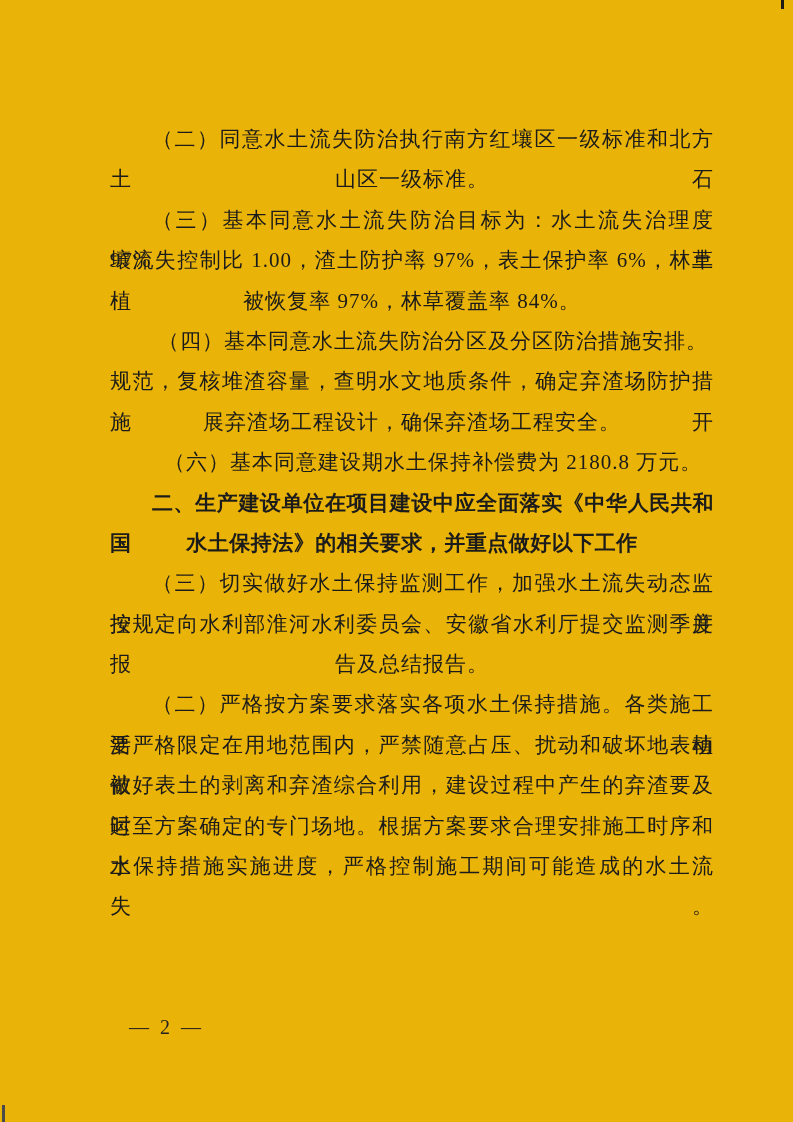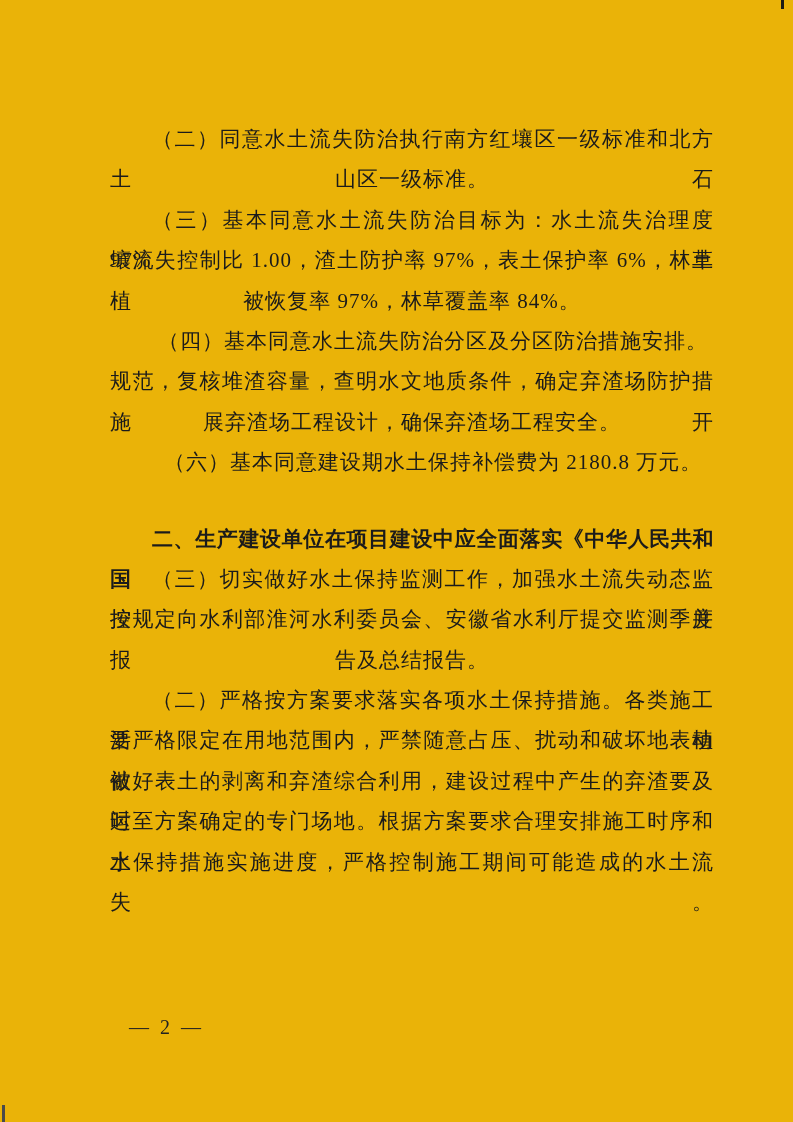--- a/index.html
+++ b/index.html
@@ -44,21 +44,20 @@
     text-align: justify;
     text-align-last: justify;
   }
   .line.first {
     text-indent: 42px;
   }
   .para.bold .line {
     font-family: "Liberation Sans", sans-serif;
     font-weight: 700;
     letter-spacing: 0.5px;
-    margin-top: 36px;
   }
   .page-number {
     position: absolute;
     left: 129px;
     top: 1012px;
     font-size: 20px;
     line-height: 30px;
     letter-spacing: 3px;
     color: #222;
   }
@@ -98,20 +97,21 @@
       </div>
       <div class="para">
         <div class="line fill">规范，复核堆渣容量，查明水文地质条件，确定弃渣场防护措施，开</div>
         <div class="line">展弃渣场工程设计，确保弃渣场工程安全。</div>
       </div>
       <div class="para">
         <div class="line first">（六）基本同意建设期水土保持补偿费为 2180.8 万元。</div>
       </div>
       <div class="para bold">
         <div class="line first fill">二、生产建设单位在项目建设中应全面落实《中华人民共和国</div>
+        <div class="line">水土保持法》的相关要求，并重点做好以下工作</div>
       </div>
       <div class="para">
         <div class="line first fill">（三）切实做好水土保持监测工作，加强水土流失动态监控，并</div>
         <div class="line fill">按规定向水利部淮河水利委员会、安徽省水利厅提交监测季度报</div>
         <div class="line">告及总结报告。</div>
       </div>
       <div class="para">
         <div class="line first fill">（二）严格按方案要求落实各项水土保持措施。各类施工活动</div>
         <div class="line fill">要严格限定在用地范围内，严禁随意占压、扰动和破坏地表植被。</div>
         <div class="line fill">做好表土的剥离和弃渣综合利用，建设过程中产生的弃渣要及时</div>

